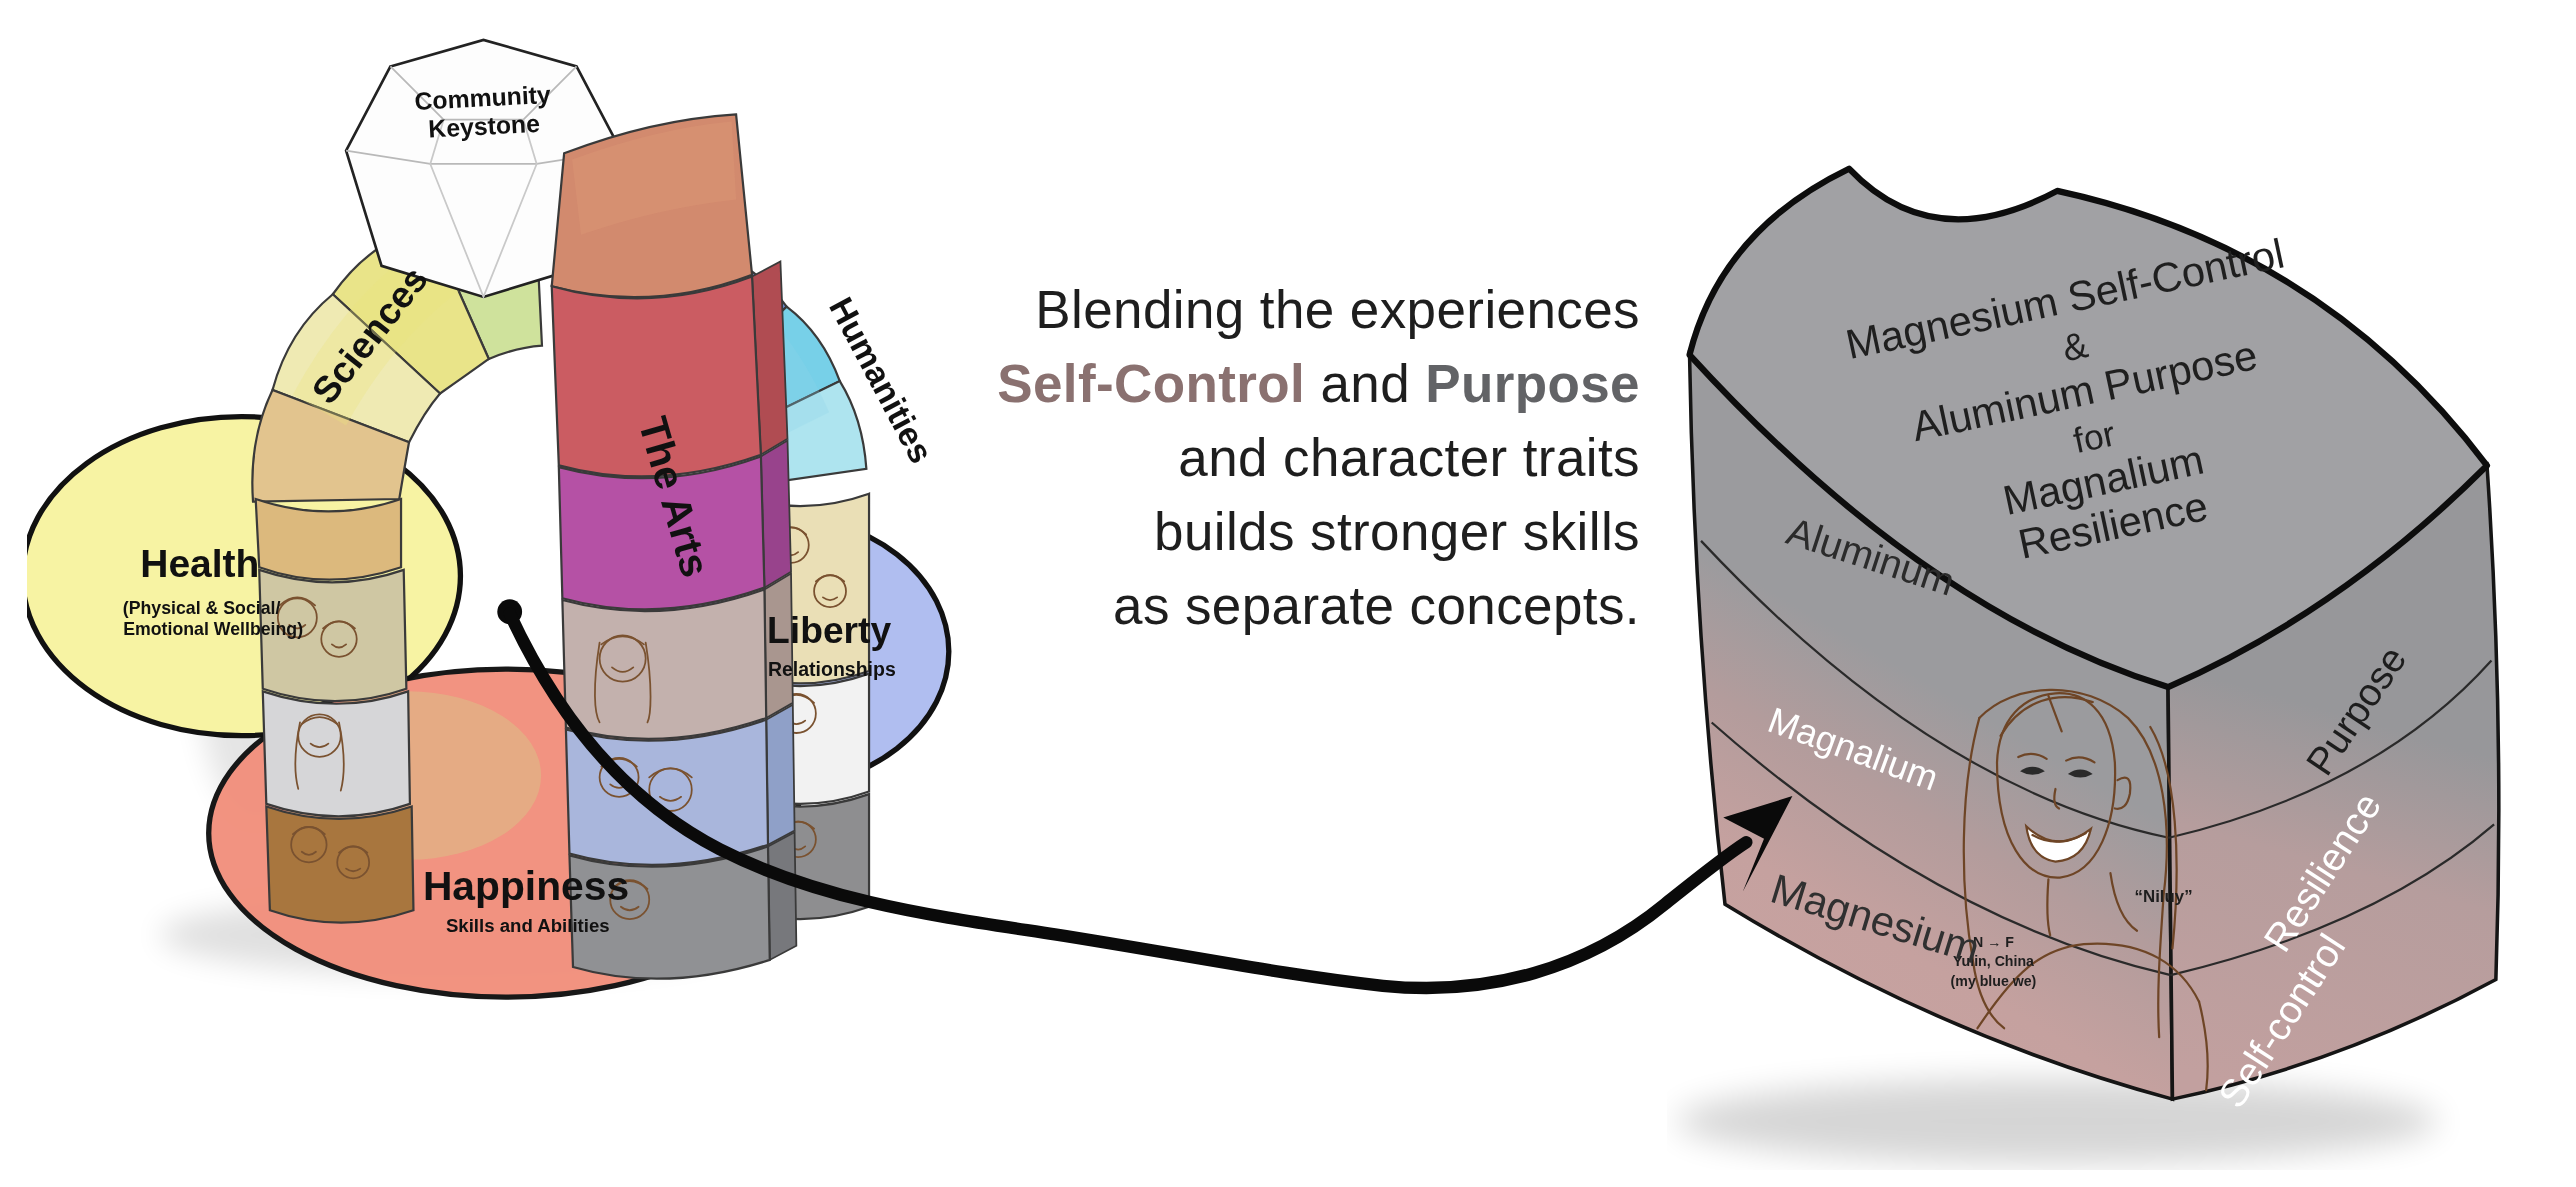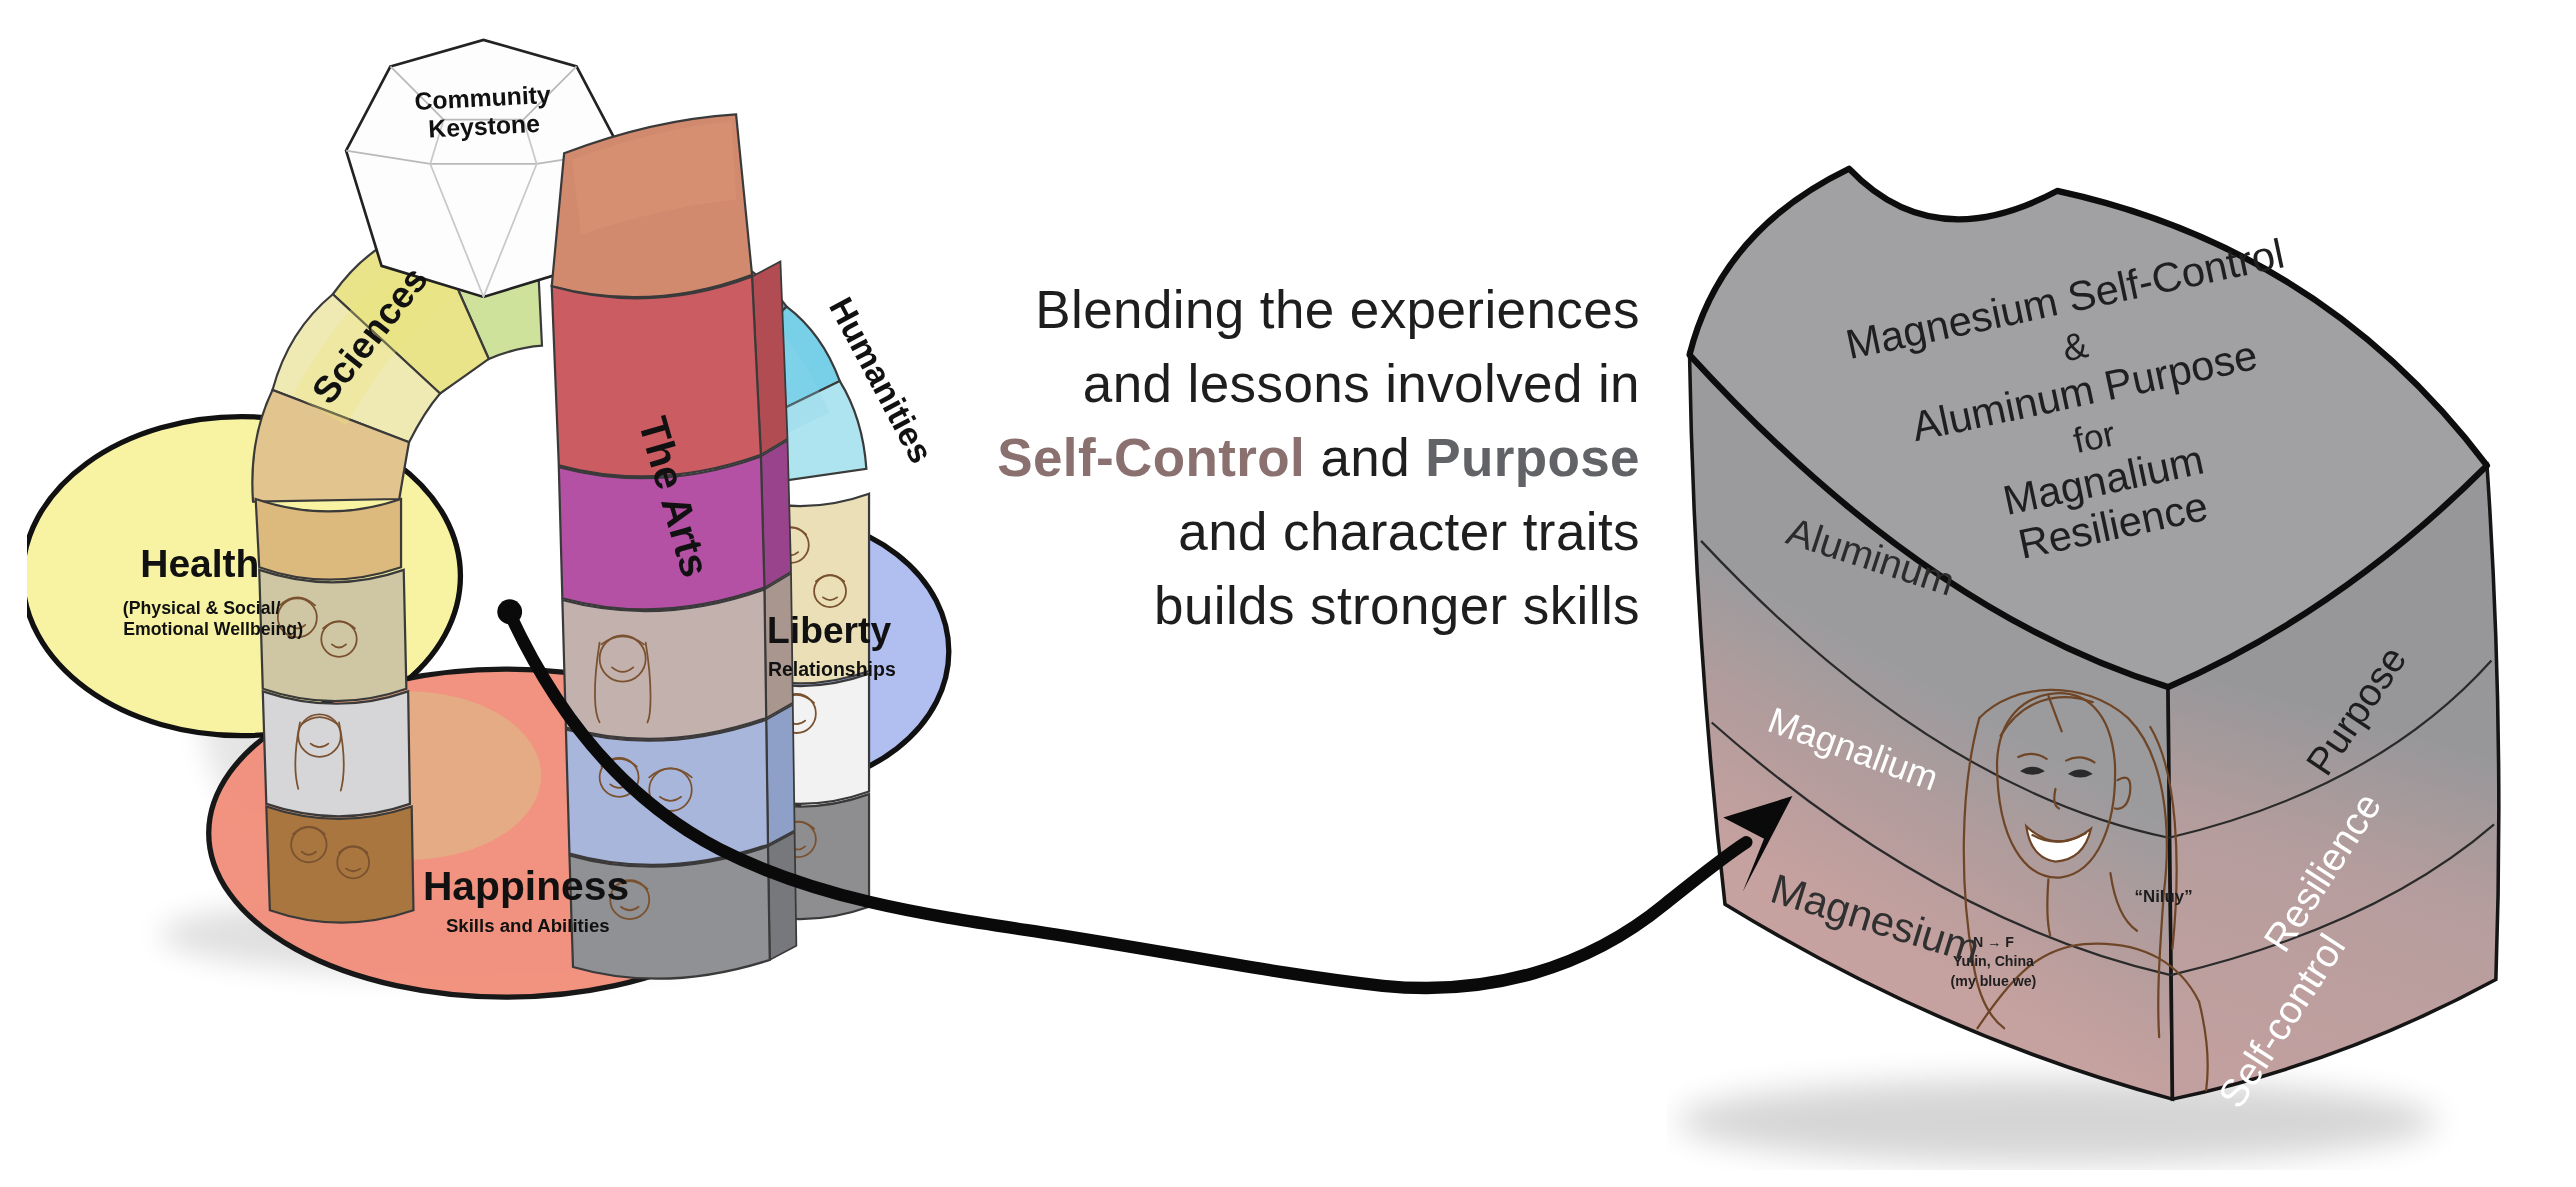--- a/index.html
+++ b/index.html
@@ -164,24 +164,24 @@
     <text x="197" y="678" text-anchor="middle" font-size="20" class="comic" fill="#111">(Physical &amp; Social/</text>
     <text x="210" y="701" text-anchor="middle" font-size="20" class="comic" fill="#111">Emotional Wellbeing)</text>
     <text x="905" y="710" text-anchor="middle" font-size="42" class="comic" fill="#111">Liberty</text>
     <text x="908" y="748" text-anchor="middle" font-size="22" class="comic" fill="#111">Relationships</text>
     <text x="563" y="1000" text-anchor="middle" font-size="46" class="comic" fill="#111">Happiness</text>
     <text x="565" y="1036" text-anchor="middle" font-size="21" class="comic" fill="#111">Skills and  Abilities</text>
   </svg>
 
   <div id="center-text">
     <div>Blending the experiences</div>
-    <div>and lessons involved in</div>
     <div><span class="em1">Self-Control</span><span> and </span><span class="em2">Purpose</span></div>
     <div>and character traits</div>
     <div>builds stronger skills</div>
+    <div>as separate concepts.</div>
   </div>
 
   <svg id="block-svg" width="878" height="1019" viewBox="0 0 990 1150">
     <defs>
       <linearGradient id="gradFront" x1="0.6" y1="0" x2="0.22" y2="1">
         <stop offset="0" stop-color="#9b9b9e"></stop>
         <stop offset="0.42" stop-color="#9b9b9e"></stop>
         <stop offset="0.58" stop-color="#b39c9c"></stop>
         <stop offset="0.75" stop-color="#c5a19f"></stop>
         <stop offset="1" stop-color="#c9a3a1"></stop>

